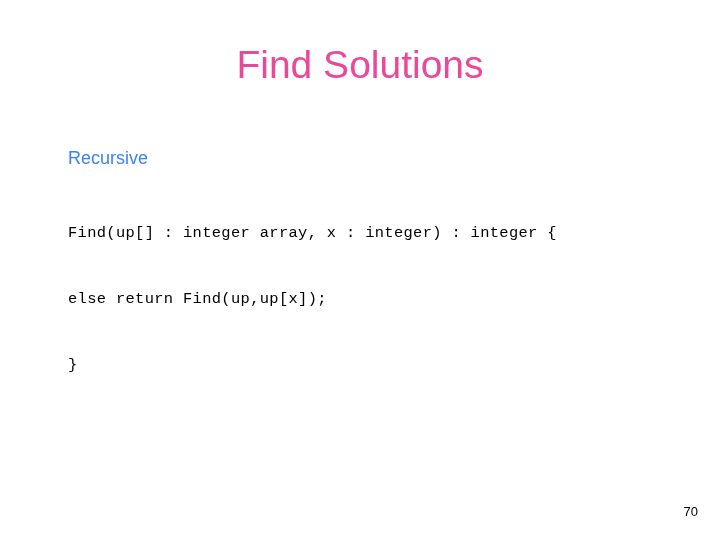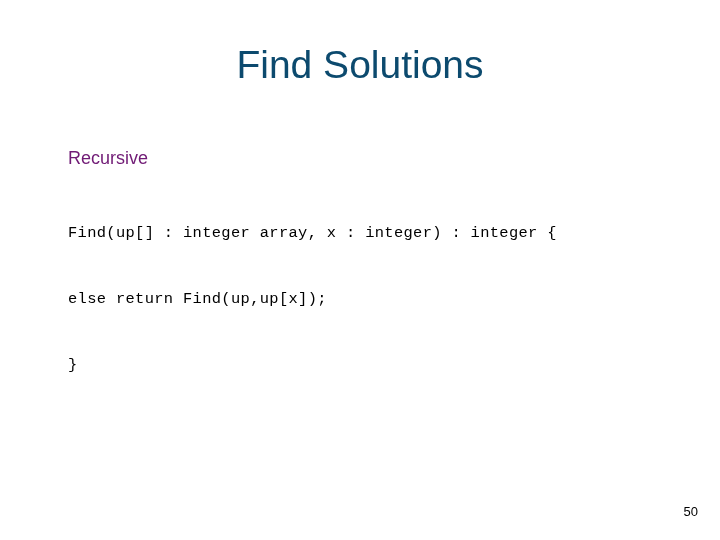--- a/index.html
+++ b/index.html
@@ -27,42 +27,42 @@
   .slide-title {
     position: absolute;
     top: 44px;
     left: 0;
     width: 720px;
     text-align: center;
     font-family: "Liberation Sans", sans-serif;
     font-size: 39px;
     font-weight: 400;
     line-height: 1.08;
-    color: #0c4a6e;
+    color: #ec4899;
     letter-spacing: 0px;
     white-space: nowrap;
   }
 
   
   .body-area {
     position: absolute;
     top: 148px;
     left: 0;
     width: 720px;
   }
 
   .section {
     position: relative;
   }
 
   .section-heading {
     font-family: "Liberation Sans", sans-serif;
     font-size: 18px;
     font-weight: 400;
-    color: #701a75;
+    color: #3b82f6;
     line-height: 1.22;
     white-space: nowrap;
   }
 
   .code-block {
     font-family: "Liberation Mono", "DejaVu Sans Mono", monospace;
     color: #000000;
     white-space: pre;
   }
 
@@ -108,15 +108,15 @@
       <div class="section-heading">Recursive</div>
       <div class="code-block">
         <div class="code-line">Find(up[] : integer array, x : integer) : integer {</div>
         <div class="code-line">else return Find(up,up[x]);</div>
         <div class="code-line">}</div>
       </div>
     </div>
 
   </div>
 
-  <div class="page-number">50</div>
+  <div class="page-number">70</div>
 
 </div>
 
 </body></html>

